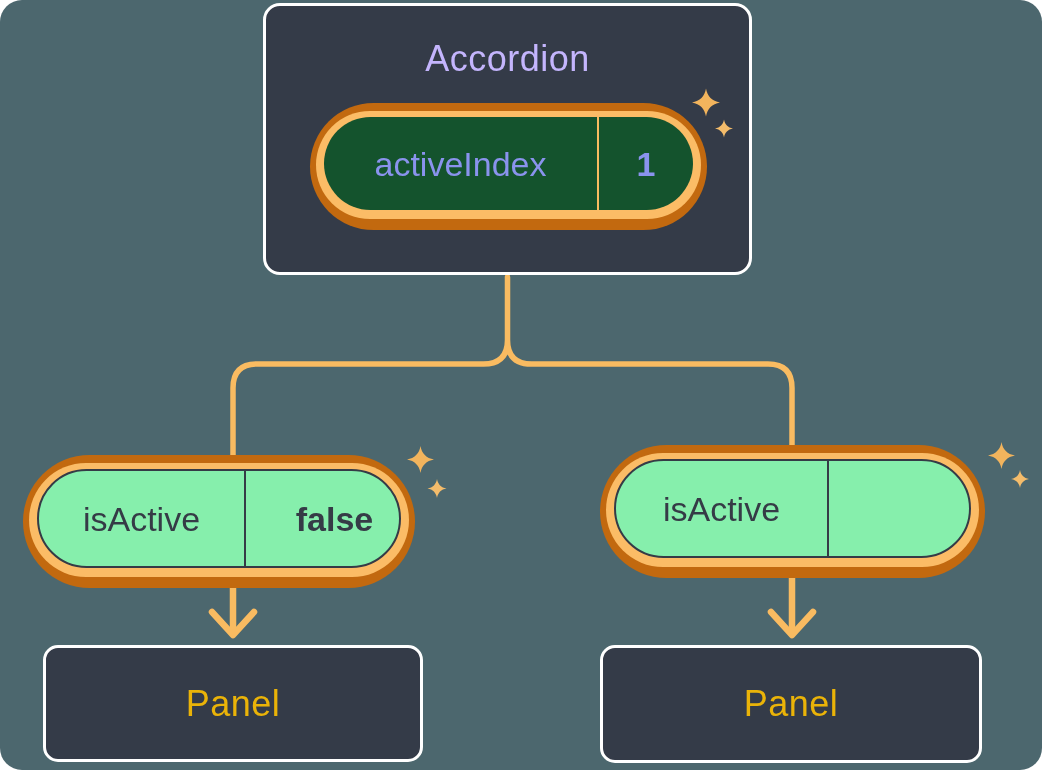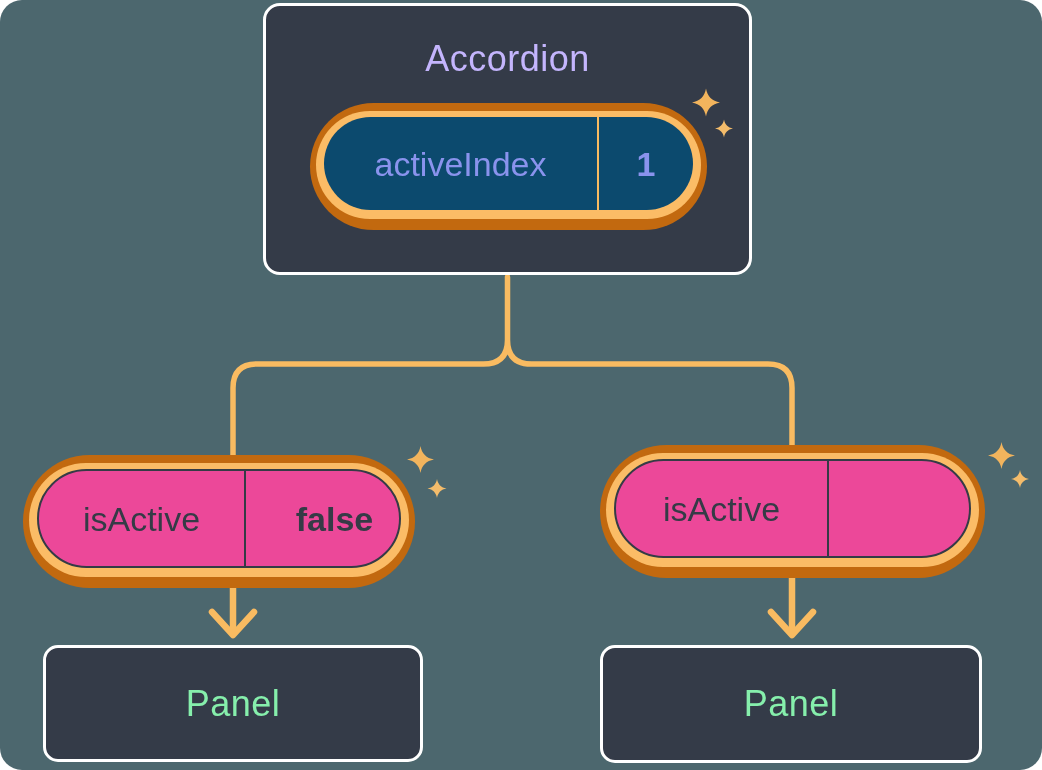--- a/index.html
+++ b/index.html
@@ -12,36 +12,36 @@
   .node-box {
     position:absolute; background:#343B48; border:3px solid #FFFFFF;
     border-radius:17px; box-sizing:border-box;
   }
   .node-title {
     position:absolute; width:100%; text-align:center;
     color:#c4b5fd; font-size:36px; font-weight:400; letter-spacing:0.5px;
   }
   .panel-label {
     position:absolute; inset:0; display:flex; align-items:center; justify-content:center;
-    color:#86efac; font-size:36px; font-weight:400; letter-spacing:0.5px;
+    color:#eab308; font-size:36px; font-weight:400; letter-spacing:0.5px;
   }
   .pill-outer {
     position:absolute; background:#C2690F; border-radius:999px;
     padding:8px 6px 11px 6px; box-sizing:border-box;
   }
   .pill-mid {
     background:#FBBC66; border-radius:999px; height:100%;
     padding:6px 8px 9px 8px; box-sizing:border-box;
   }
   .pill-core {
     border-radius:999px; height:100%; display:flex; align-items:stretch;
     overflow:hidden; box-sizing:border-box;
   }
-  .core-dark   { background:#0c4a6e; }
-  .core-purple { background:#ec4899; border:2.5px solid #353B46; }
+  .core-dark   { background:#14532d; }
+  .core-purple { background:#86efac; border:2.5px solid #353B46; }
   .cell {
     display:flex; align-items:center; justify-content:center;
     font-size:34px; line-height:1;
   }
   .key-purple { color:#8A93ED; font-weight:400; }
   .val-purple { color:#8A93ED; font-weight:700; }
   .key-dark   { color:#353B46; font-weight:400; }
   .val-dark   { color:#353B46; font-weight:700;margin-left:24px; }
   .divider-light { width:2px; background:#F9BB61; }
   .divider-dark  { width:2px; background:#353B46; }

